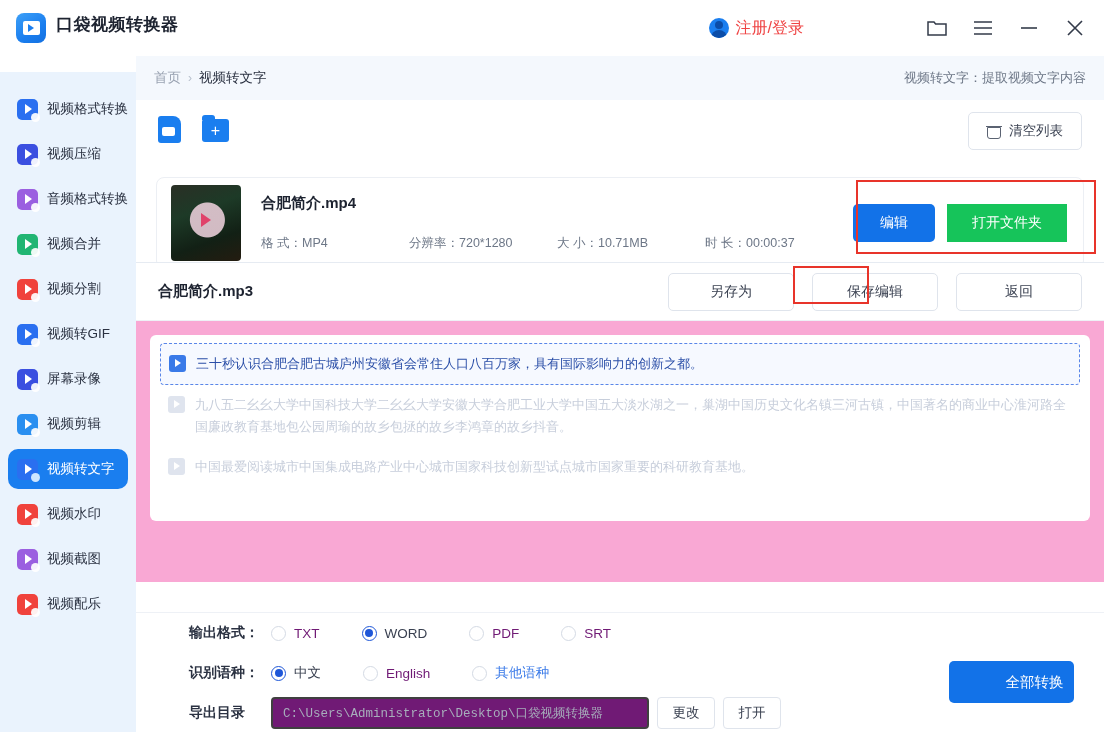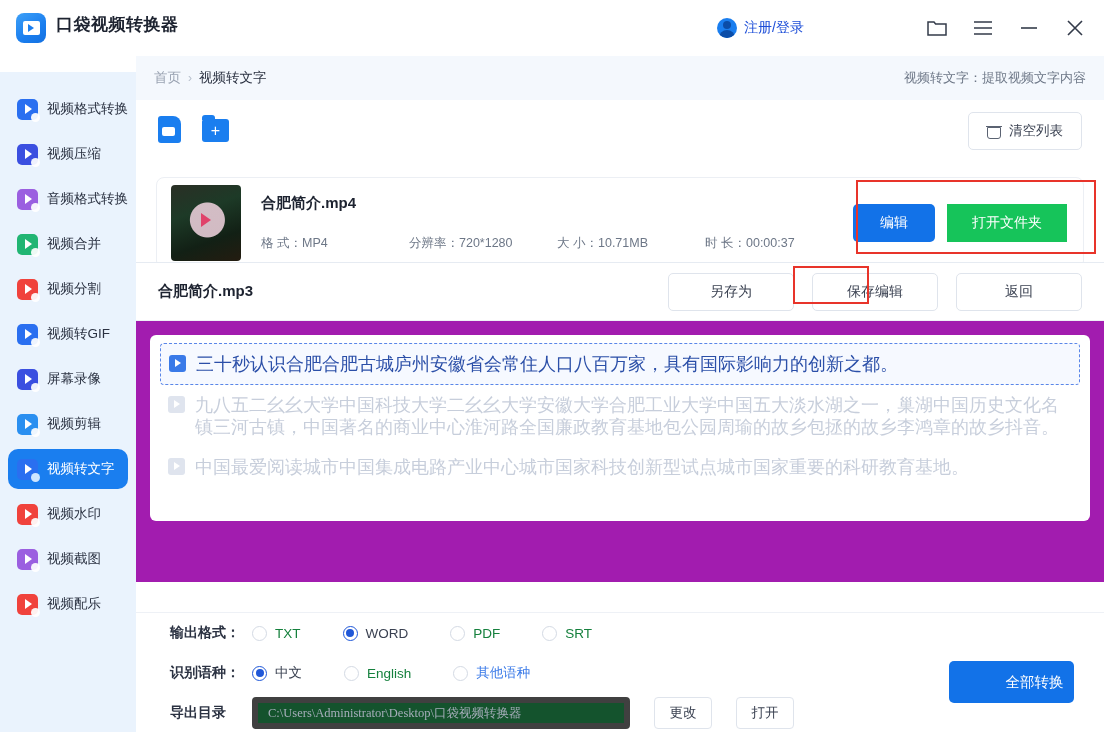--- a/index.html
+++ b/index.html
@@ -49,21 +49,21 @@
     background: #1a7eef; position: relative; overflow: hidden;
   }
   .avatar-ic::before {
     content: ""; position: absolute; left: 6px; top: 3px;
     width: 8px; height: 8px; border-radius: 50%; background: #0b4da8;
   }
   .avatar-ic::after {
     content: ""; position: absolute; left: 2px; top: 12px;
     width: 16px; height: 11px; border-radius: 8px 8px 0 0; background: #0b4da8;
   }
-  .account-label { font-size: 14px; color: #1d4ed8; }
+  .account-label { font-size: 16px; color: #ef4444; }
   .winbtns { display: flex; align-items: center; gap: 0; margin-right: 6px; }
   .winbtn {
     width: 46px; height: 40px; display: flex; align-items: center; justify-content: center;
     color: #333b4a;
   }
   .winbtn svg { display: block; }
 
   
   .sidebar {
     position: absolute; left: 0; top: 72px; width: 136px; height: 676px;
@@ -181,21 +181,21 @@
     color: #fff; font-size: 14px; display: flex; align-items: center; justify-content: center;
   }
   .redbox {
     position: absolute; border: 2px solid #e8342a; pointer-events: none;
   }
   .redbox-actions { left: 856px; top: 180px; width: 240px; height: 74px; }
 
   
   .overlay {
     position: absolute; left: 0px; top: 206px; width: 968px; height: 320px;
-    background: #a21caf; border-top: 1px solid #e6ebf2;
+    background: #f9a8d4; border-top: 1px solid #e6ebf2;
   }
   .ov-head {
     height: 58px; background: #ffffff; display: flex; align-items: center;
     padding: 0 22px; border-bottom: 1px solid #eef1f6;
   }
   .ov-title { font-size: 15px; font-weight: bold; color: #1d2330; }
   .ov-btns { margin-left: auto; display: flex; gap: 18px; align-items: center; }
   .ov-btn {
     width: 126px; height: 38px; border: 1px solid #dfe4ec; border-radius: 5px;
     background: #fff; font-size: 14px; color: #3a4151;
@@ -215,51 +215,51 @@
     width: 17px; height: 17px; border-radius: 3px; flex: 0 0 17px;
     background: #3a7ae8; position: relative; margin-top: 2px;
   }
   .play-chip::after {
     content: ""; position: absolute; left: 6px; top: 4px;
     border-left: 6px solid #ffffff;
     border-top: 4.5px solid transparent; border-bottom: 4.5px solid transparent;
   }
   .t-line.dim .play-chip { background: #dfe4ee; }
   .t-line.dim .play-chip::after { border-left-color: #ffffff; }
-  .t-text { font-size: 18px; line-height: 22px; color: #2b4fa8; }
+  .t-text { font-size: 13px; line-height: 22px; color: #2b4fa8; }
   .t-line.dim .t-text { color: #c7cedb; }
 
   
   .settings {
     position: absolute; left: 0; top: 556px; width: 968px; height: 164px;
     background: #ffffff; border-top: 1px solid #eef1f6;
   }
-  .row { display: flex; align-items: center; height: 40px; padding-left: 34px; }
+  .row { display: flex; align-items: center; height: 40px; padding-left: 53px; }
   .row-label { font-size: 14px; font-weight: bold; color: #2b3242; width: 82px; }
   .radio { display: flex; align-items: center; gap: 8px; margin-right: 42px; }
   .dot {
     width: 15px; height: 15px; border-radius: 50%; border: 1.5px solid #d4dae4;
     background: #fff; position: relative; flex: 0 0 15px;
   }
   .dot.on { border-color: #1f57d8; }
   .dot.on::after {
     content: ""; position: absolute; left: 50%; top: 50%; transform: translate(-50%,-50%);
     width: 8px; height: 8px; border-radius: 50%; background: #1f57d8;
   }
   .radio-label { font-size: 13.5px; color: #3a4151; }
-  .radio-label.muted { color: #15803d; }
+  .radio-label.muted { color: #701a75; }
   .radio-label.link { color: #3a7ae8; }
   .path-input {
-    width: 378px; height: 32px; border: 6px solid #404040; border-radius: 4px;
-    background: #14532d; font-size: 12.5px; color: #a7aebb;
+    width: 378px; height: 32px; border: 2px solid #404040; border-radius: 4px;
+    background: #701a75; font-size: 12.5px; color: #a7aebb;
     padding: 0 10px; outline: none;
-    font-family: Liberation Serif, serif;
+    font-family: Liberation Mono, monospace;
   }
   .mini-btn {
-    width: 58px; height: 32px; margin-left: 24px;
+    width: 58px; height: 32px; margin-left: 8px;
     border: 1px solid #dfe4ec; border-radius: 4px; background: #fff;
     font-size: 13.5px; color: #3a4151;
     display: flex; align-items: center; justify-content: center;
   }
   .convert-btn {
     position: absolute; right: 30px; top: 48px;
     width: 125px; height: 42px; border-radius: 5px; background: #1272e8;
     color: #fff; font-size: 14.5px;
     display: flex; align-items: center; justify-content: center; padding-left: 46px;
   }

